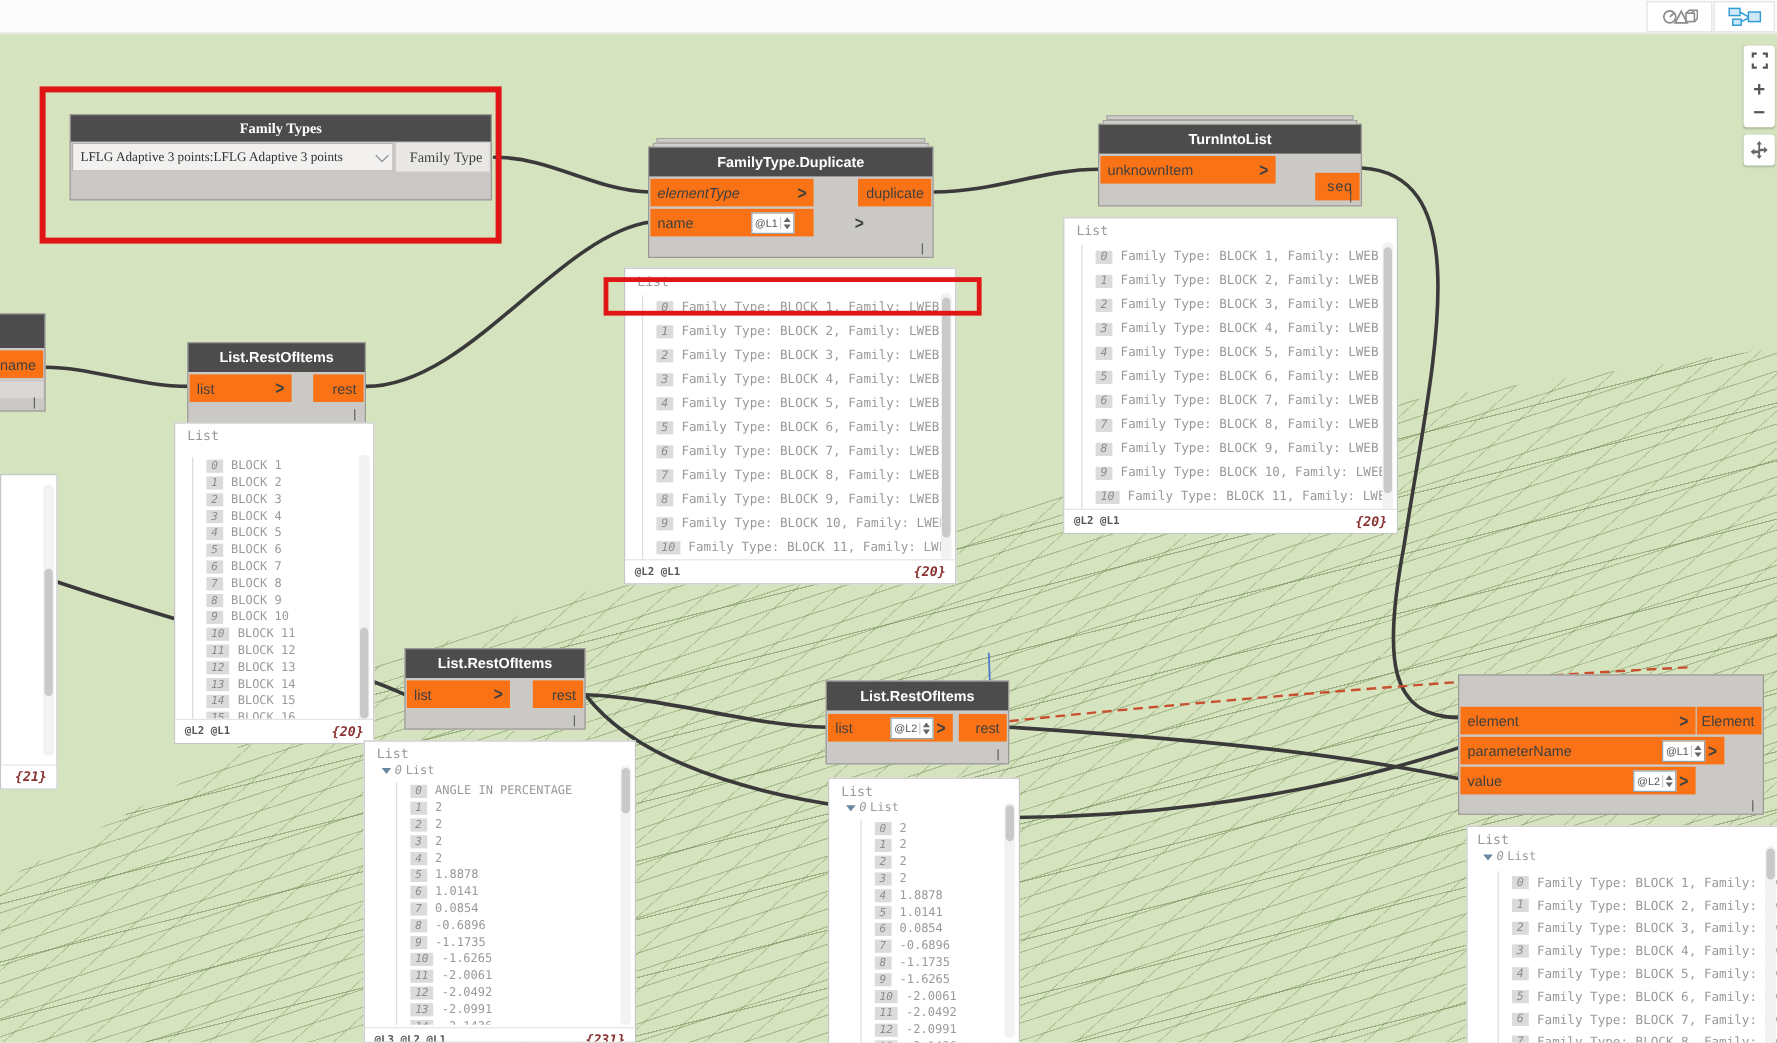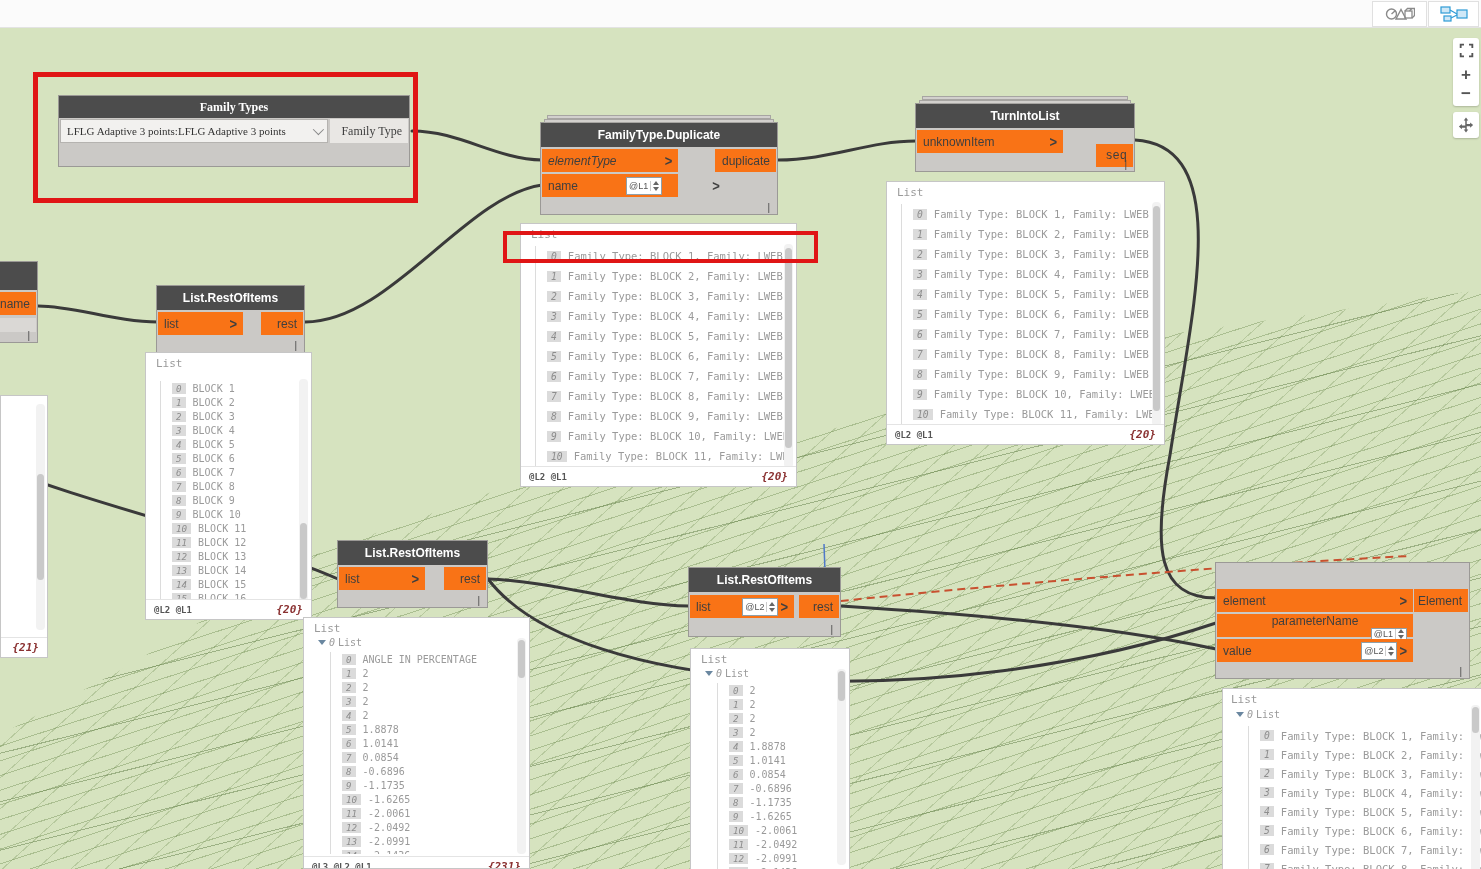--- a/index.html
+++ b/index.html
@@ -194,21 +194,21 @@
       <span>rest</span>
     </div>
     <div class="nfoot">|</div>
   </div>
 
   <div class="node" style="left:1215px;top:562px;width:255px;height:117px;">
     <div class="prow" style="left:1px;top:26px;width:196px;">
       <span>element</span>
       <span class="parrow">&gt;</span>
     </div>
-    <div class="prow" style="left:1px;top:51px;width:196px;flex-direction:column;">
+    <div class="prow" style="left:1px;top:51px;width:220px;">
       <span>parameterName</span>
       <span class="spin">
         <span>@L1</span>
         <span class="arrs">
             <span class="tu"></span>
             <span class="td"></span>
           </span>
       </span>
       <span class="parrow2">&gt;</span>
     </div>

